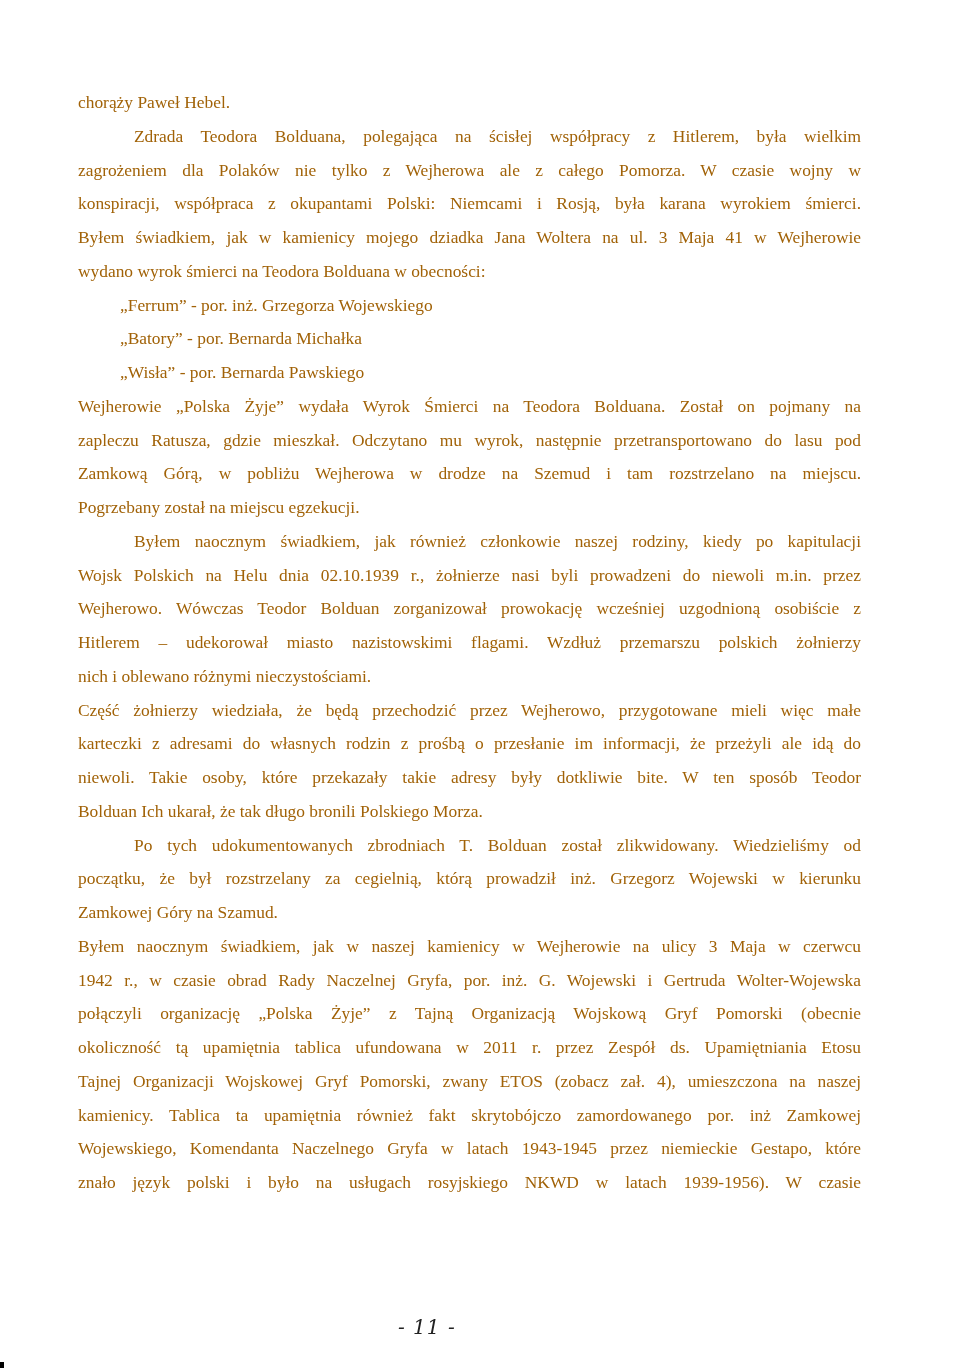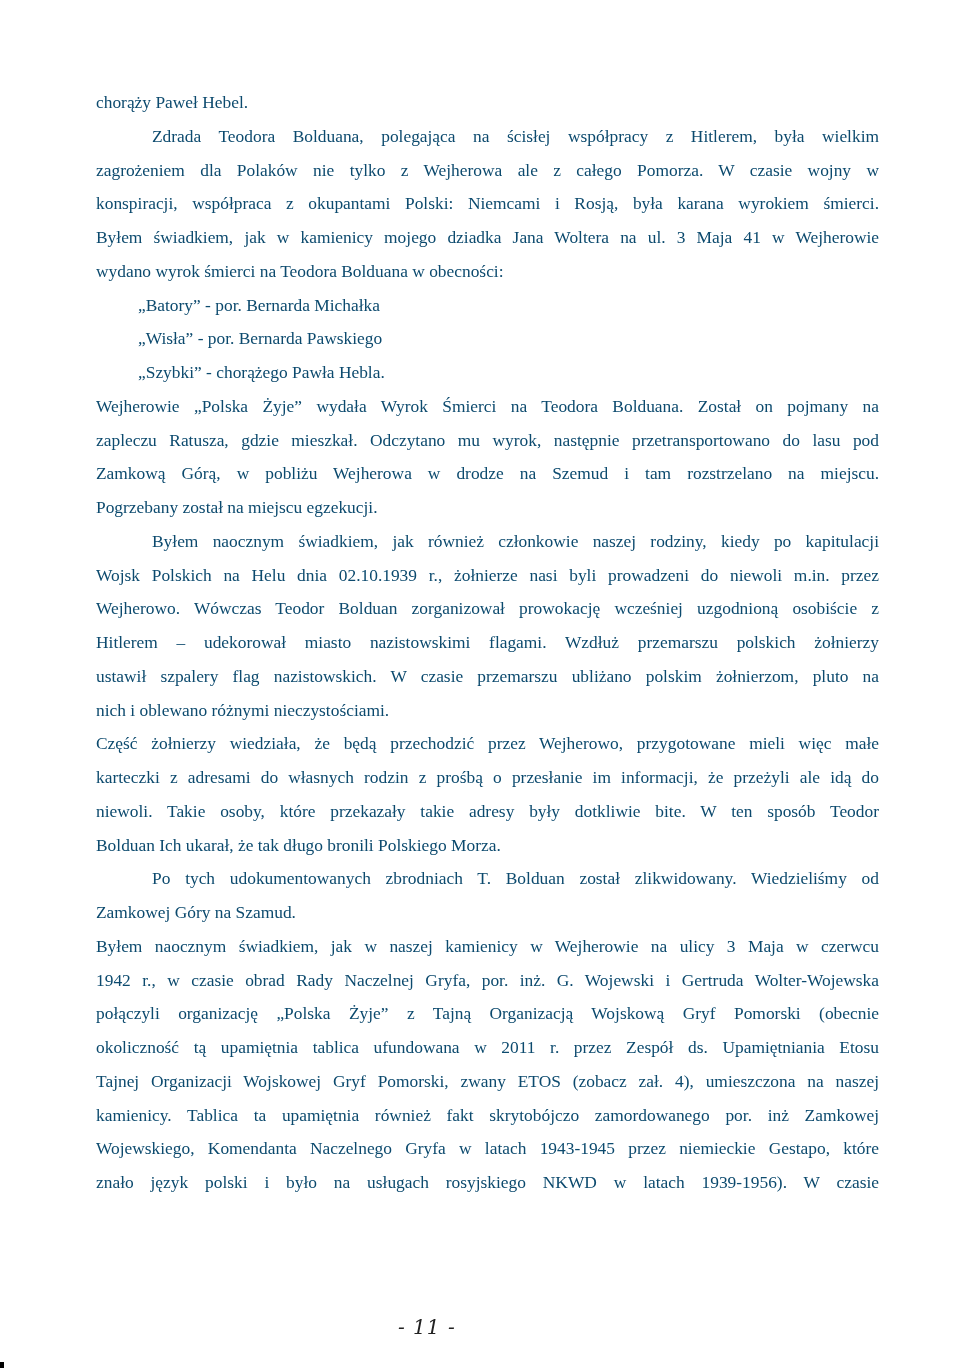--- a/index.html
+++ b/index.html
@@ -1,21 +1,20 @@
 <!DOCTYPE html>
 <html><head>
 <meta charset="utf-8">
 <style>
   html, body { margin: 0; padding: 0; background: #ffffff; }
   body { width: 969px; height: 1368px; position: relative; overflow: hidden; }
   .page {
     position: absolute; left: 78px; top: 86px; width: 783px;
-    font-family: "Liberation Serif", serif; font-size: 17.4px; color: #0c4a6e;
+    font-family: "Liberation Serif", serif; font-size: 17.4px; color: #a16207;
     line-height: 33.75px;
-    margin-left: 18px;
   }
   .line { white-space: nowrap; height: 33.75px; }
   .just { text-align: justify; text-align-last: justify; white-space: normal; }
   .indent { padding-left: 56px; font-family: Liberation Serif, serif; }
   .list { padding-left: 42px; }
   .it { }
   .pagenum {
     position: absolute; left: 398px; top: 1315px;
     font-family: "DejaVu Serif", serif; font-style: italic; font-size: 20px; color: #222;
     letter-spacing: 1px;
@@ -25,38 +24,38 @@
 </head>
 <body>
 
 <div class="page">
   <div class="line"><span>chorąży Paweł Hebel.</span></div>
   <div class="line just indent">Zdrada Teodora Bolduana, polegająca na ścisłej współpracy z Hitlerem, była wielkim</div>
   <div class="line just">zagrożeniem dla Polaków nie tylko z Wejherowa ale z całego Pomorza. W czasie wojny w</div>
   <div class="line just">konspiracji, współpraca z okupantami Polski: Niemcami i Rosją, była karana wyrokiem śmierci.</div>
   <div class="line just">Byłem świadkiem, jak w kamienicy mojego dziadka Jana Woltera na ul. 3 Maja 41 w Wejherowie</div>
   <div class="line">wydano wyrok śmierci na Teodora Bolduana w obecności:</div>
+  <div class="line list">„Ferrum” - por. inż. Grzegorza Wojewskiego</div>
   <div class="line list">„Batory” - por. Bernarda Michałka</div>
   <div class="line list">„Wisła” - por. Bernarda Pawskiego</div>
-  <div class="line list">„Szybki” - chorążego Pawła Hebla.</div>
   <div class="line just">Wejherowie „Polska Żyje” wydała Wyrok Śmierci na Teodora Bolduana. Został on pojmany na</div>
   <div class="line just">zapleczu Ratusza, gdzie mieszkał. Odczytano mu wyrok, następnie przetransportowano do lasu pod</div>
   <div class="line just">Zamkową Górą, w pobliżu Wejherowa w drodze na Szemud i tam rozstrzelano na miejscu.</div>
   <div class="line">Pogrzebany został na miejscu egzekucji.</div>
   <div class="line just indent">Byłem naocznym świadkiem, jak również członkowie naszej rodziny, kiedy po kapitulacji</div>
   <div class="line just">Wojsk Polskich na Helu dnia 02.10.1939 r., żołnierze nasi byli prowadzeni do niewoli m.in. przez</div>
   <div class="line just">Wejherowo. Wówczas Teodor Bolduan zorganizował prowokację wcześniej uzgodnioną osobiście z</div>
   <div class="line just">Hitlerem – udekorował miasto nazistowskimi flagami. Wzdłuż przemarszu polskich żołnierzy</div>
-  <div class="line just">ustawił szpalery flag nazistowskich. W czasie przemarszu ubliżano polskim żołnierzom, pluto na</div>
   <div class="line">nich i oblewano różnymi nieczystościami.</div>
   <div class="line just">Część żołnierzy wiedziała, że będą przechodzić przez Wejherowo, przygotowane mieli więc małe</div>
   <div class="line just">karteczki z adresami do własnych rodzin z prośbą o przesłanie im informacji, że przeżyli ale idą do</div>
   <div class="line just">niewoli. Takie osoby, które przekazały takie adresy były dotkliwie bite. W ten sposób Teodor</div>
   <div class="line">Bolduan Ich ukarał, że tak długo bronili Polskiego Morza.</div>
   <div class="line just indent">Po tych udokumentowanych zbrodniach T. Bolduan został zlikwidowany. Wiedzieliśmy od</div>
+  <div class="line just">początku, że był rozstrzelany za cegielnią, którą prowadził inż. Grzegorz Wojewski w kierunku</div>
   <div class="line">Zamkowej Góry na Szamud.</div>
   <div class="line just">Byłem naocznym świadkiem, jak w naszej kamienicy w Wejherowie na ulicy 3 Maja w czerwcu</div>
   <div class="line just">1942 r., w czasie obrad Rady Naczelnej Gryfa, por. inż. G. Wojewski i Gertruda Wolter-Wojewska</div>
   <div class="line just"><span>połączyli organizację „Polska Żyje” z Tajną Organizacją Wojskową Gryf Pomorski</span> <span class="it">(obecnie</span></div>
   <div class="line just it">okoliczność tą upamiętnia tablica ufundowana w 2011 r. przez Zespół ds. Upamiętniania Etosu</div>
   <div class="line just it">Tajnej Organizacji Wojskowej Gryf Pomorski, zwany ETOS (zobacz zał. 4), umieszczona na naszej</div>
   <div class="line just it">kamienicy. Tablica ta upamiętnia również fakt skrytobójczo zamordowanego por. inż Zamkowej</div>
   <div class="line just it">Wojewskiego, Komendanta Naczelnego Gryfa w latach 1943-1945 przez niemieckie Gestapo, które</div>
   <div class="line just"><span class="it">znało język polski i było na usługach rosyjskiego NKWD w latach 1939-1956).</span> <span>W czasie</span></div>
 </div>

